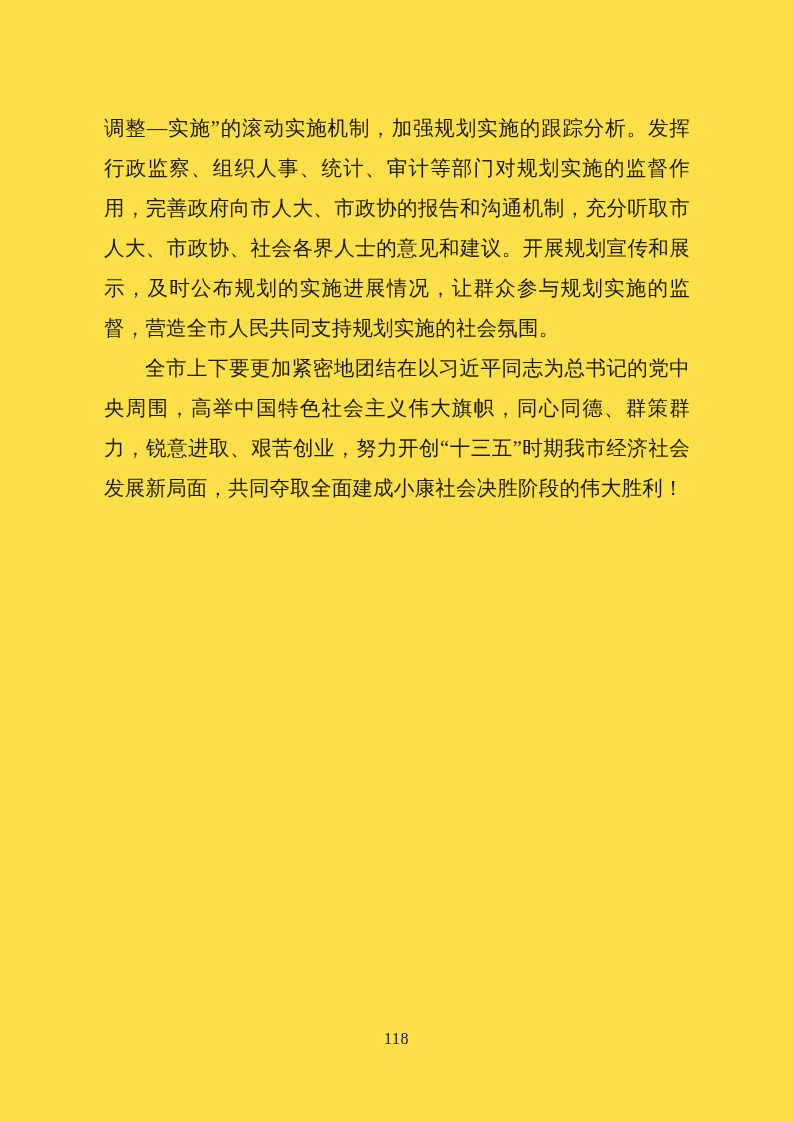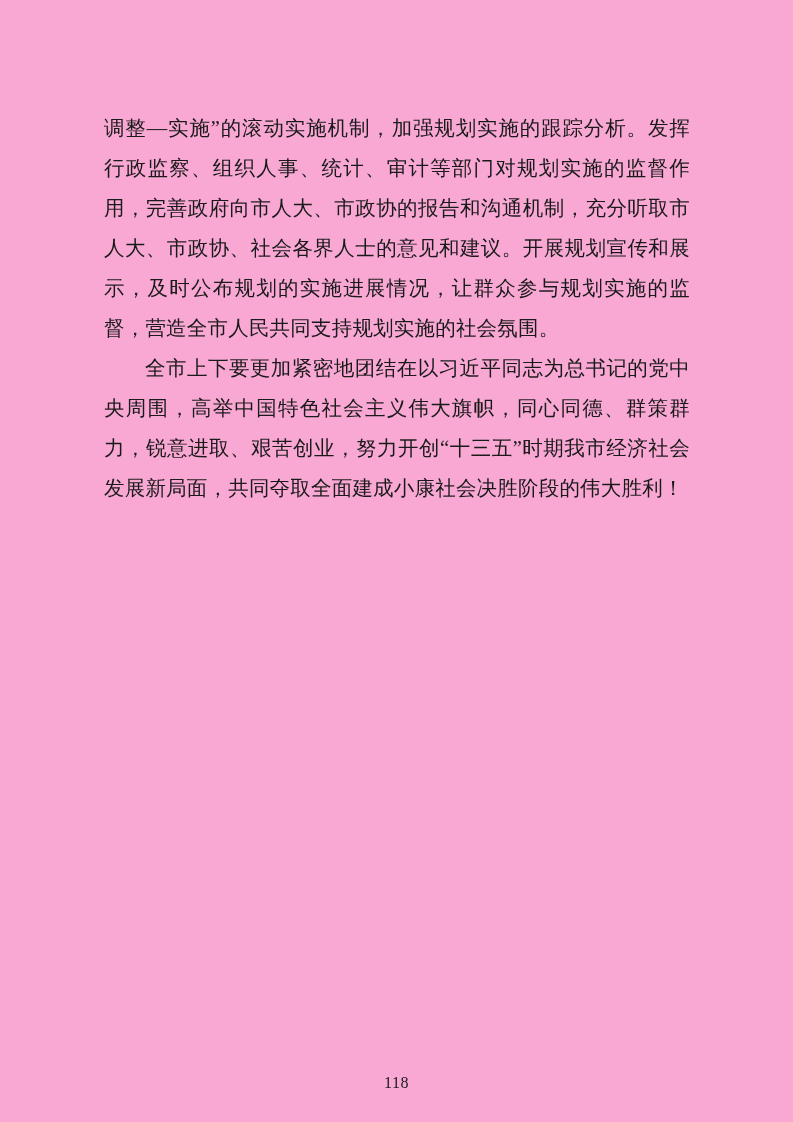--- a/index.html
+++ b/index.html
@@ -14,21 +14,21 @@
     color: #000000;
     position: relative;
     overflow: hidden;
   }
   .page {
     position: absolute;
     left: 0;
     top: 0;
     width: 793px;
     height: 1122px;
-    background: #f9a8d4;
+    background: #fde047;
   }
   .page-body {
     position: absolute;
     left: 104px;
     top: 108px;
     width: 586px;
   }
   .para {
     font-size: 20.5px;
     line-height: 40px;
@@ -48,21 +48,20 @@
   .page-number {
     position: absolute;
     left: 0;
     top: 1030px;
     width: 793px;
     text-align: center;
     font-size: 16px;
     font-family: "Liberation Serif", "DejaVu Serif", serif;
     color: #1a1a1a;
     letter-spacing: 0.5px;
-    margin-top: 44px;
   }
 </style>
 </head>
 <body>
 
 <div class="page">
   <div class="page-body">
     <p class="para">调整—实施”的滚动实施机制，加强规划实施的跟踪分析。发挥行政监察、组织人事、统计、审计等部门对规划实施的监督作用，完善政府向市人大、市政协的报告和沟通机制，充分听取市人大、市政协、社会各界人士的意见和建议。开展规划宣传和展示，及时公布规划的实施进展情况，让群众参与规划实施的监督，营造全市人民共同支持规划实施的社会氛围。</p>
     <p class="para indent">全市上下要更加紧密地团结在以习近平同志为总书记的党中央周围，高举中国特色社会主义伟大旗帜，同心同德、群策群力，锐意进取、艰苦创业，努力开创“十三五”时期我市经济社会发展新局面，共同夺取全面建成小康社会决胜阶段的伟大胜利！</p>
   </div>

